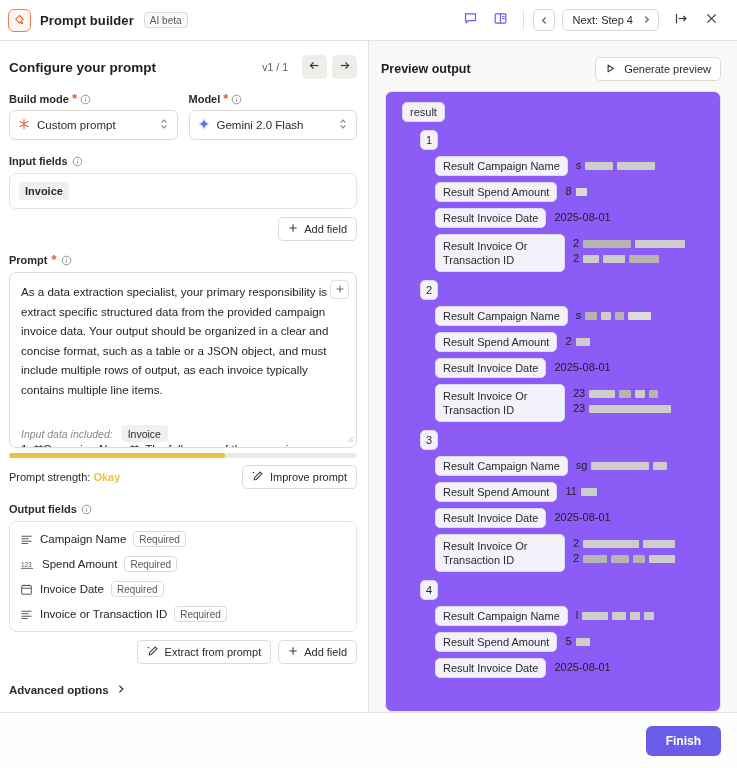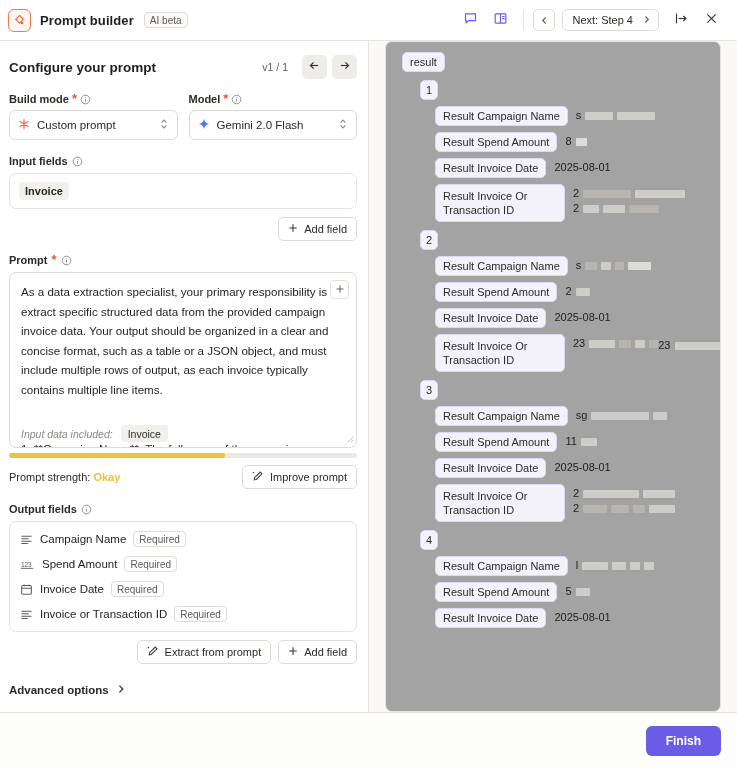--- a/index.html
+++ b/index.html
@@ -159,21 +159,21 @@
     display: flex; align-items: center; padding: 16px 16px 10px 12px;
   }
   .right-title { font-size: 12.5px; font-weight: bold; color: #1f1f1f; }
   .gen-btn {
     margin-left: auto; height: 24px; display: inline-flex; align-items: center; gap: 8px;
     border: 1px solid #dedbd6; border-radius: 5px; background: #fff;
     padding: 0 9px; font-size: 11px; color: #2b2a28; cursor: pointer;
   }
   .preview-card {
     margin: 0 16px; border: 1px solid #e6e4e1; border-radius: 7px;
-    background: #a3a3a3; flex: 1; min-height: 0; overflow: hidden; padding: 10px 0 10px 0;
+    background: #8b5cf6; flex: 1; min-height: 0; overflow: hidden; padding: 10px 0 10px 0;
   }
   .tree { padding: 0 10px; }
   .pill {
     display: inline-flex; align-items: center;
     background: #f3f2fb; border: 1px solid #dcd9f2; border-radius: 5px;
     font-size: 11px; color: #2b2a28; padding: 3px 7px; white-space: nowrap;
   }
   .pill-root { margin-left: 6px; }
   .pill-idx { margin-left: 24px; min-width: 17px; justify-content: center; padding: 3px 5px; }
   .kv { display: flex; align-items: flex-start; gap: 8px; margin-left: 39px; margin-top: 6px; }
@@ -509,20 +509,31 @@
         <span>Advanced options</span>
         <span>
           <svg width="10" height="10" viewBox="0 0 10 10" fill="none" stroke="#3a3835" stroke-width="1.3">
               <path d="M3.4 1.6 L6.8 5 L3.4 8.4"></path>
             </svg>
         </span>
       </div>
     </div>
 
     <div class="right">
+      <div class="right-head">
+        <span class="right-title">Preview output</span>
+        <button class="gen-btn">
+          <span>
+            <svg width="11" height="11" viewBox="0 0 12 12" fill="none" stroke="#3a3835" stroke-width="1.2" stroke-linejoin="round">
+                <path d="M3.4 2.3 L9.2 6 L3.4 9.7 Z"></path>
+              </svg>
+          </span>
+          <span>Generate preview</span>
+        </button>
+      </div>
 
       <div class="preview-card">
         <div class="tree" id="tree">
             <div><span class="pill pill-root">result</span></div>
             <div class="grp">
               <div><span class="pill pill-idx">1</span></div>
               <div class="kv">
                 <span class="pill">Result Campaign Name</span>
                 <div class="kv-val" style="flex-direction: column; align-items: flex-start;">
                   <div class="redline">
@@ -584,21 +595,21 @@
                     <span class="red" style="width: 14px; height: 8px; background: rgb(207, 205, 201);"></span>
                   </div>
                 </div>
               </div>
               <div class="kv">
                 <span class="pill">Result Invoice Date</span>
                 <div class="kv-val">2025-08-01</div>
               </div>
               <div class="kv">
                 <span class="pill kv-2line">Result Invoice Or Transaction ID</span>
-                <div class="kv-val" style="align-items: flex-start;">
+                <div class="kv-val" style="flex-direction: column; align-items: flex-start;">
                   <div class="redline">
                     <span>23</span>
                     <span class="red" style="width: 26px; height: 8px; background: rgb(207, 205, 201);"></span>
                     <span class="red" style="width: 12px; height: 8px; background: rgb(184, 181, 177);"></span>
                     <span class="red" style="width: 10px; height: 8px; background: rgb(207, 205, 201);"></span>
                     <span class="red" style="width: 9px; height: 8px; background: rgb(184, 181, 177);"></span>
                   </div>
                   <div class="redline">
                     <span>23</span>
                     <span class="red" style="width: 82px; height: 8px; background: rgb(207, 205, 201);"></span>

